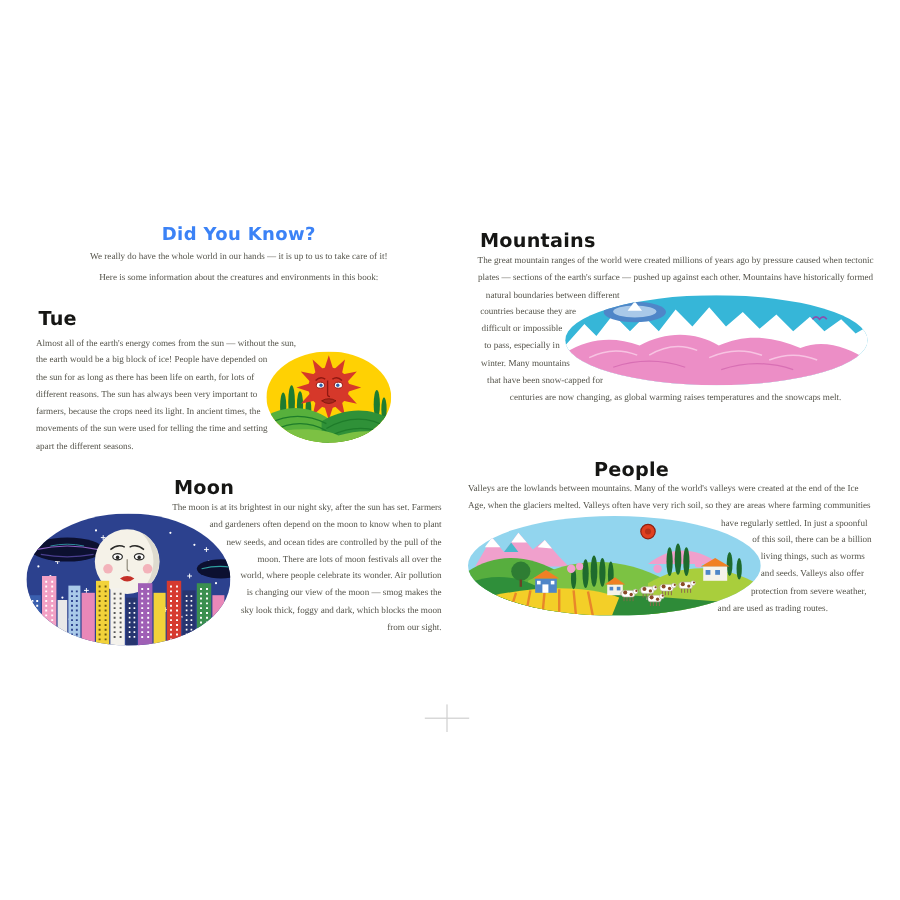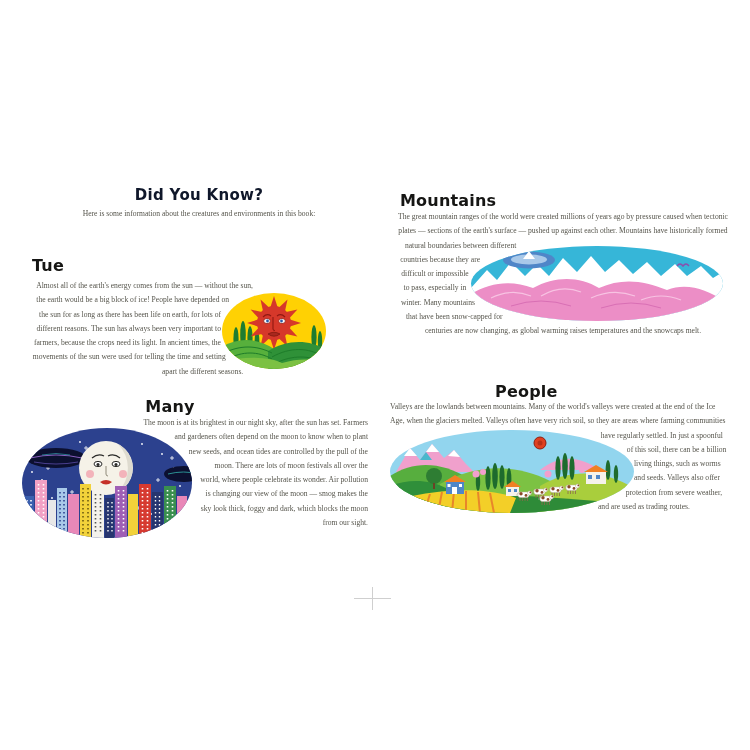--- a/index.html
+++ b/index.html
@@ -1,31 +1,31 @@
 <!DOCTYPE html>
 <html><head>
 <meta charset="utf-8">
 <style>
   html,body{margin:0;padding:0;background:#ffffff;}
   .canvas{position:relative;width:750px;height:750px;background:#ffffff;overflow:hidden;
           font-family:"Liberation Serif", serif;}
   .abs{position:absolute;}
-  .h-title{font-family:"DejaVu Sans", sans-serif;font-weight:700;color:#0f172a;
+  .h-title{font-family:"DejaVu Sans", sans-serif;font-weight:700;color:#3b82f6;
            font-size:15px;letter-spacing:.3px;}
   .h-sec{font-family:"DejaVu Sans", sans-serif;font-weight:700;color:#161614;
          font-size:16px;letter-spacing:.2px;}
   .body-text{font-size:7.6px;line-height:14.3px;color:#55544b;}
   .intro{font-size:7.6px;line-height:17px;color:#55544b;text-align:center;}
   .intro p{margin:0;}
   
   #title-block{left:30px;top:186px;width:338px;text-align:center;}
   #intro-block{left:30px;top:205px;width:338px;}
   
   #sun-heading{left:32px;top:256px;}
-  #sun-para{left:30px;top:279px;width:333px;text-align:right;}
+  #sun-para{left:30px;top:279px;width:333px;text-align:left;}
   .spacer-sun{float:right;width:142px;height:93px;
               shape-outside:ellipse(56px 41px at 54px 52px);}
   #sun-illustration{left:222px;top:293px;}
   
   #moon-heading{left:30px;top:397px;width:280px;text-align:center;}
   #moon-para{left:30px;top:416px;width:338px;text-align:right;}
   .spacer-moon{float:left;width:166px;height:112px;
                shape-outside:ellipse(87px 56px at 78px 67px);}
   #moon-illustration{left:22px;top:428px;}
   
@@ -44,20 +44,21 @@
   .regmark-h{left:354px;top:598px;width:37px;height:1px;background:#cfcfcf;}
   .regmark-v{left:372px;top:587px;width:1px;height:23px;background:#cfcfcf;}
 </style>
 </head>
 <body>
 
 <div class="canvas">
 
   <div class="abs h-title" id="title-block">Did You Know?</div>
   <div class="abs intro" id="intro-block">
+    <p>We really do have the whole world in our hands — it is up to us to take care of it!</p>
     <p>Here is some information about the creatures and environments in this book:</p>
   </div>
 
   <div class="abs h-sec" id="sun-heading">Tue</div>
   <div class="abs body-text" id="sun-para">
     <div class="spacer-sun"></div>
     <span>Almost all of the earth's energy comes from the sun — without the sun, the earth would be a big block of ice! People have depended on the sun for as long as there has been life on earth, for lots of different reasons. The sun has always been very important to farmers, because the crops need its light. In ancient times, the movements of the sun were used for telling the time and setting apart the different seasons.</span>
   </div>
   <svg class="abs" id="sun-illustration" width="104" height="76" viewBox="0 0 104 76">
     <defs>
@@ -101,21 +102,21 @@
       <path d="M-4 56 C 14 44 34 44 52 56 L52 76 L-4 76 Z" fill="#57b03c"></path>
       <path d="M46 58 C 66 46 88 46 106 58 L106 76 L46 76 Z" fill="#2f9138"></path>
       <path d="M2 60 C 18 52 34 52 50 60" stroke="#1e7c2a" stroke-width="1" fill="none"></path>
       <path d="M6 66 C 20 58 36 58 50 66" stroke="#1e7c2a" stroke-width="1" fill="none"></path>
       <path d="M50 64 C 68 54 86 54 102 64" stroke="#1e7c2a" stroke-width="1" fill="none"></path>
       <path d="M54 70 C 70 62 88 62 102 70" stroke="#1e7c2a" stroke-width="1" fill="none"></path>
       <path d="M-4 70 C 20 62 50 64 60 70 C 80 64 96 66 106 72 L106 76 L-4 76 Z" fill="#7cc143"></path>
     </g>
   </svg>
 
-  <div class="abs h-sec" id="moon-heading">Many</div>
+  <div class="abs h-sec" id="moon-heading">Moon</div>
   <div class="abs body-text" id="moon-para">
     <div class="spacer-moon"></div>
     <span>The moon is at its brightest in our night sky, after the sun has set. Farmers and gardeners often depend on the moon to know when to plant new seeds, and ocean tides are controlled by the pull of the moon. There are lots of moon festivals all over the world, where people celebrate its wonder. Air pollution is changing our view of the moon — smog makes the sky look thick, foggy and dark, which blocks the moon from our sight.</span>
   </div>
   <svg class="abs" id="moon-illustration" width="170" height="110" viewBox="0 0 170 110">
     <defs>
         <clipPath id="clipMoon">
           <ellipse cx="85" cy="55" rx="85" ry="55"></ellipse>
         </clipPath>
       </defs>

